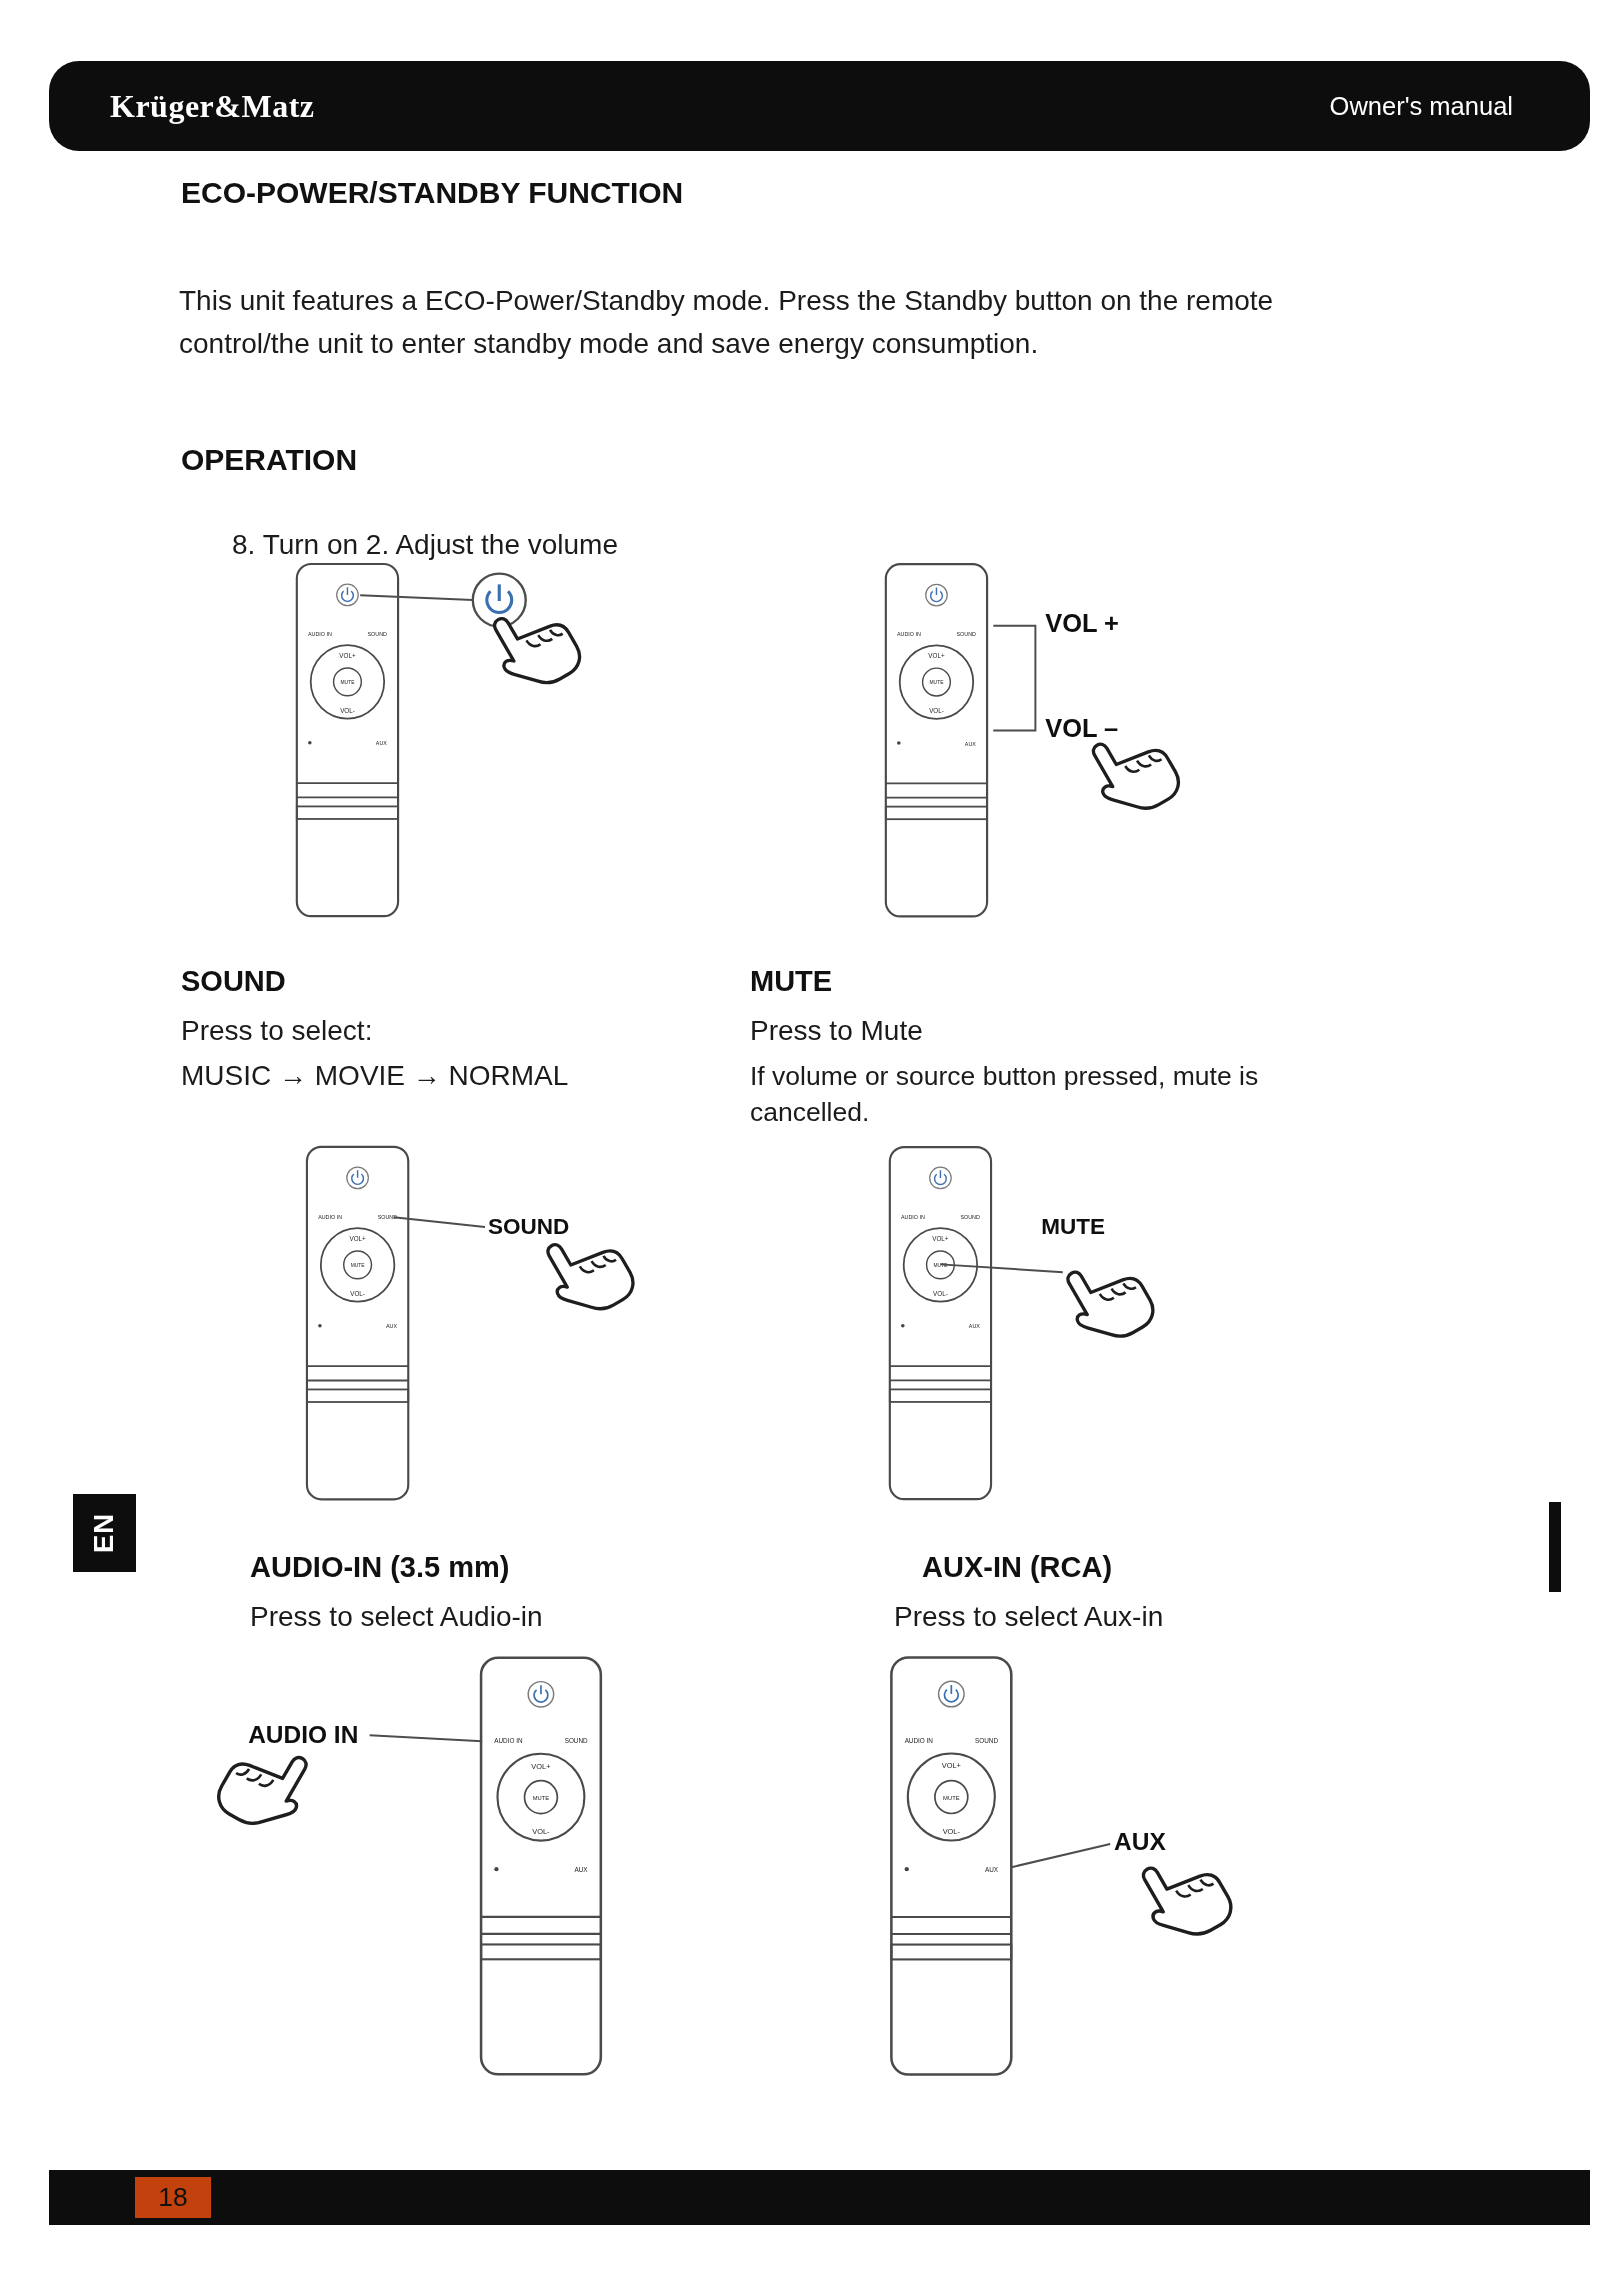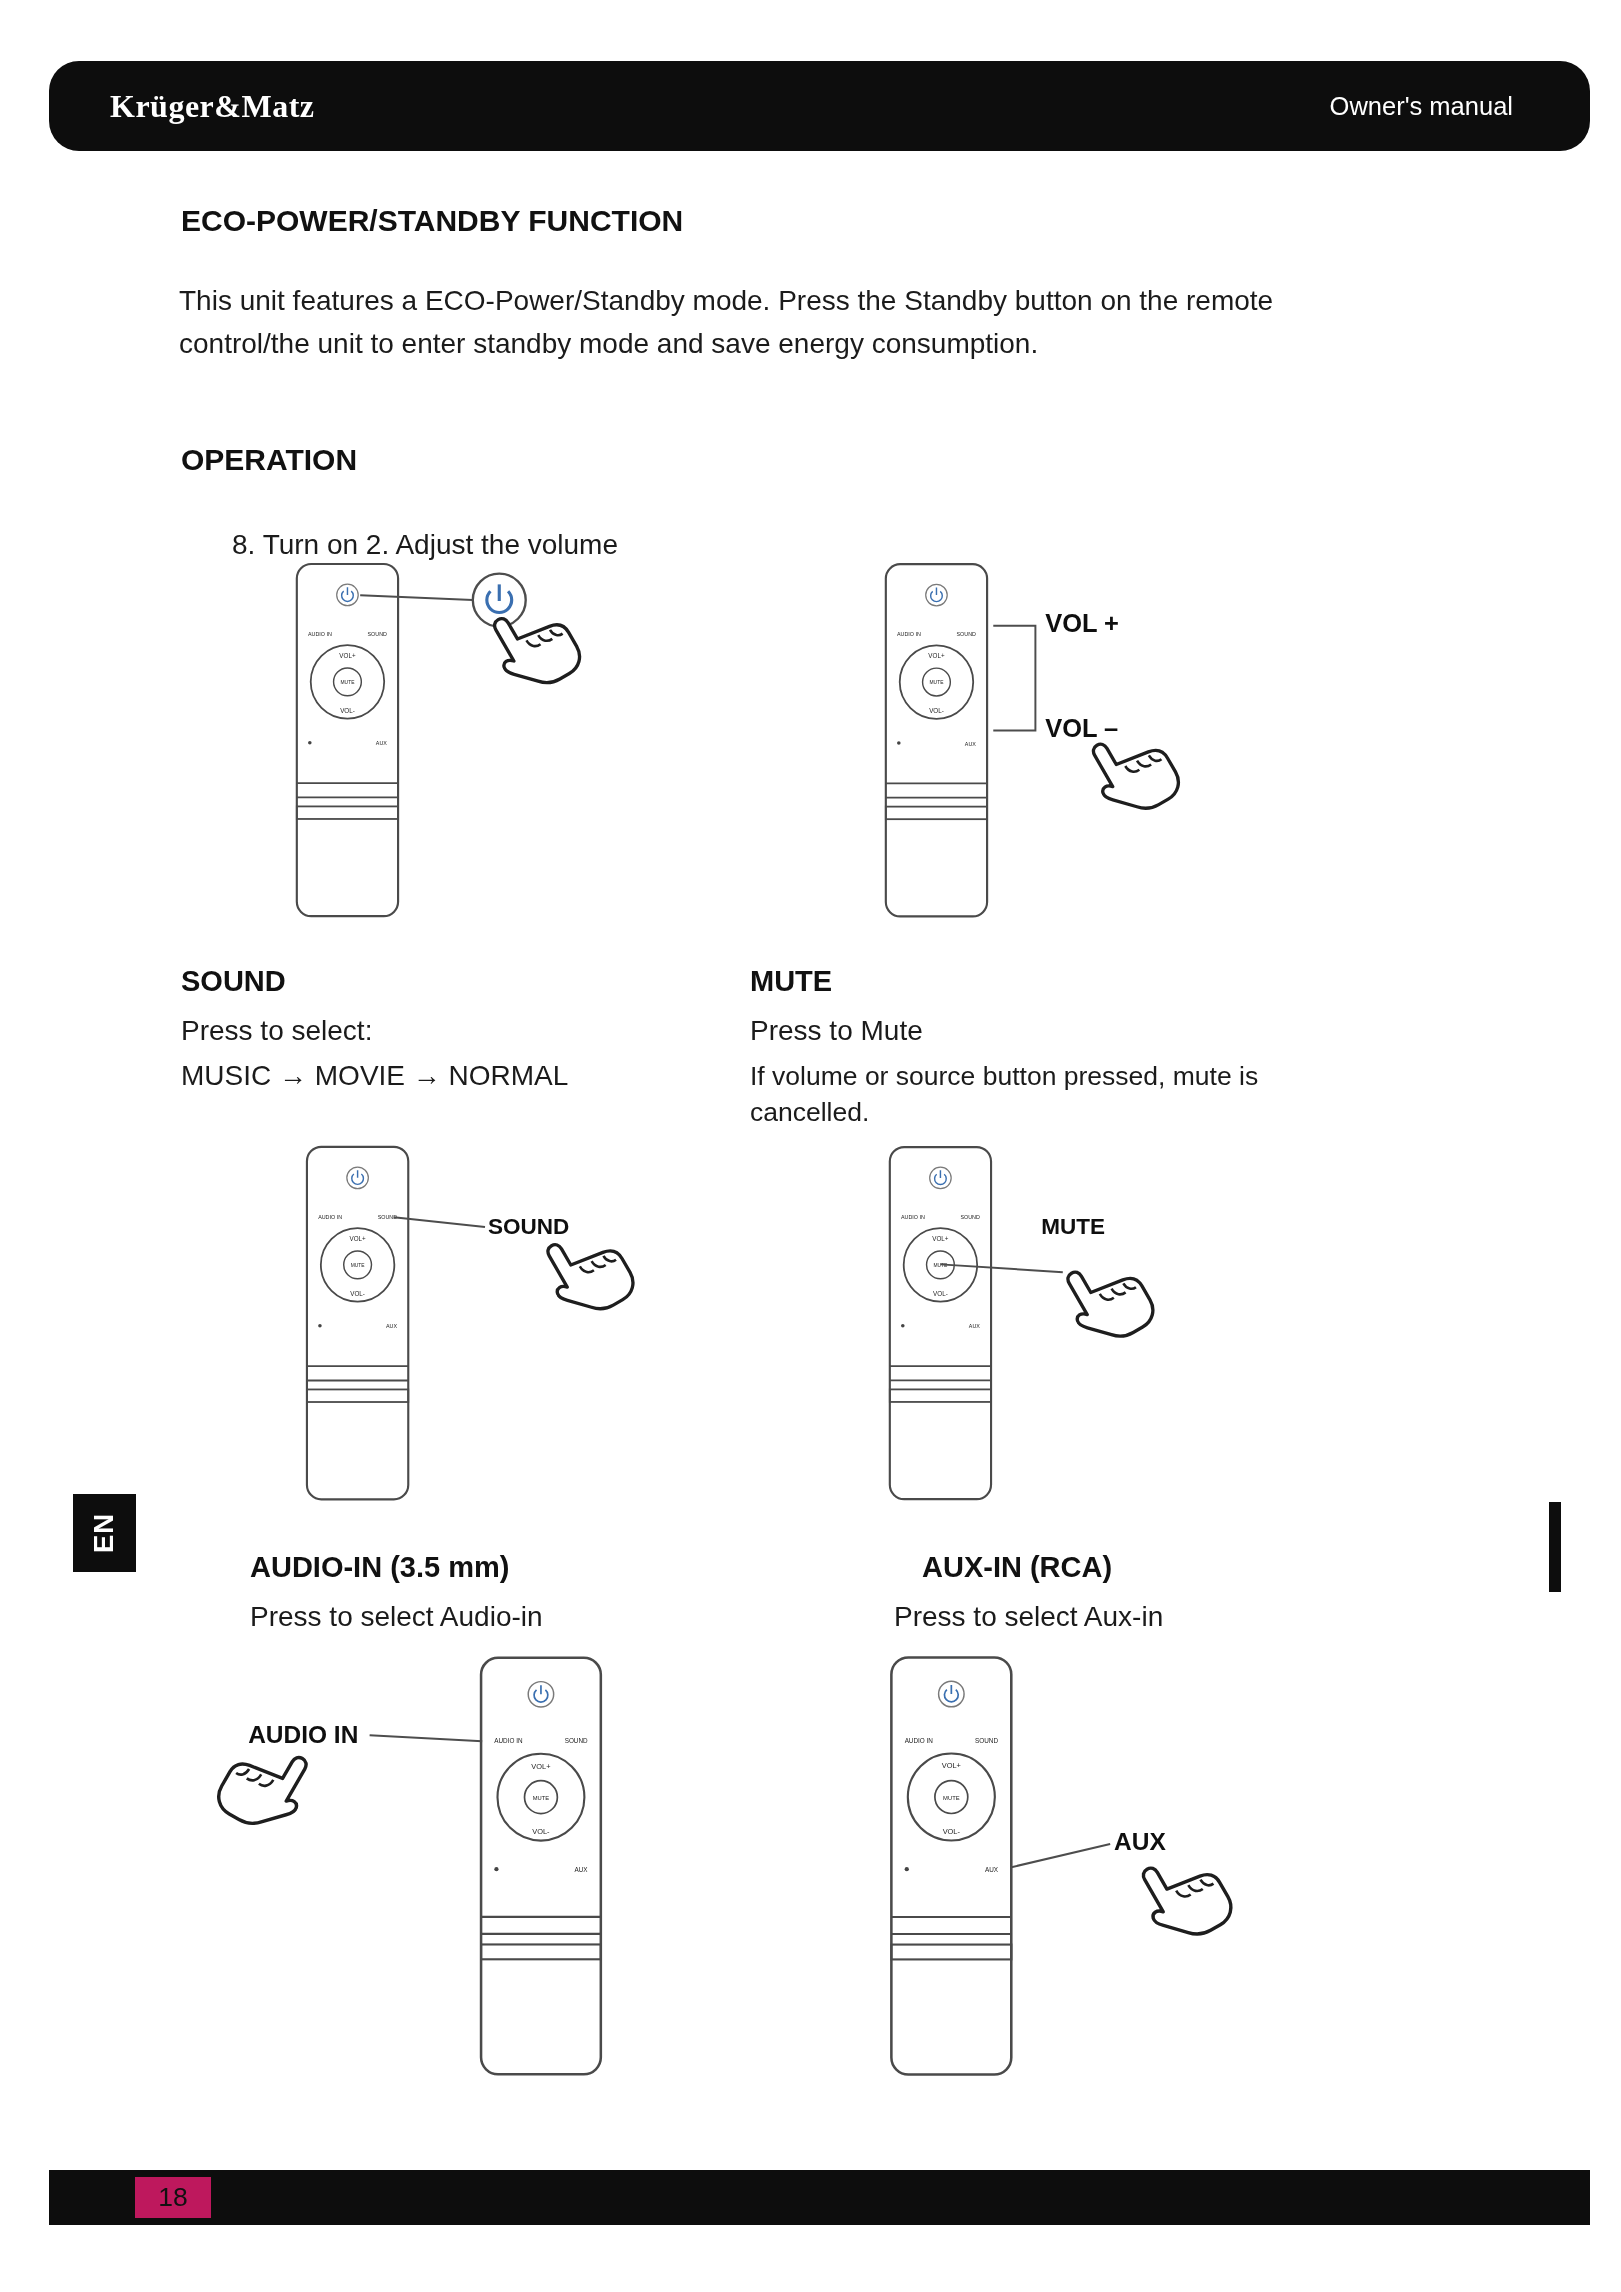--- a/index.html
+++ b/index.html
@@ -5,21 +5,21 @@
   html,body{margin:0;padding:0;background:#e8e8e8;}
   .page{position:relative;width:1621px;height:2293px;background:#ffffff;overflow:hidden;
         font-family:"Liberation Sans",sans-serif;color:#1b1b1b;}
   .abs{position:absolute;}
   
   .bar{background:#0d0d0d;}
   .header-bar{left:49px;top:61px;width:1541px;height:90px;display:flex;align-items:center;justify-content:space-between;border-radius:30px;}
   .brand{font-family:"Liberation Serif",serif;font-weight:bold;font-size:32px;color:#fff;padding-left:61px;letter-spacing:0.5px;}
   .manual-label{font-size:25.5px;color:#fff;padding-right:77px;}
   .footer-bar{left:49px;top:2170px;width:1541px;height:55px;}
-  .page-num-box{position:absolute;left:86px;top:6.9px;width:76px;height:41px;background:#be185d;display:flex;align-items:center;justify-content:center;font-size:26.5px;color:#111;}
+  .page-num-box{position:absolute;left:86px;top:6.9px;width:76px;height:41px;background:#c2410c;display:flex;align-items:center;justify-content:center;font-size:26.5px;color:#111;}
   
   .h1{font-size:30px;font-weight:bold;color:#111;}
   .h2{font-size:29px;font-weight:bold;color:#111;}
   .body-text{font-size:28px;line-height:1.52;}
   .small-note{font-size:26.5px;line-height:1.35;}
   
   .en-tab{left:73px;top:1494px;width:63px;height:78px;background:#0d0d0d;display:flex;align-items:center;justify-content:center;}
   .en-tab span{color:#fff;font-size:27.4px;font-weight:bold;transform:rotate(-90deg);letter-spacing:1px;}
   .right-bar{left:1549px;top:1502px;width:11.8px;height:90px;background:#0d0d0d;}
   
@@ -61,21 +61,21 @@
         <path d="M47 31 C47 36.5 50.5 39 54 38.5" fill="none" stroke="#1e1e1e" stroke-width="2"></path>
       </symbol>
     </defs>
   </svg>
 
   <div class="abs bar header-bar">
     <div class="brand">Krüger&amp;Matz</div>
     <div class="manual-label">Owner's manual</div>
   </div>
 
-  <div class="abs h1" style="left:181px;top:204px;">ECO-POWER/STANDBY FUNCTION</div>
+  <div class="abs h1" style="left:181px;top:176px;">ECO-POWER/STANDBY FUNCTION</div>
   <div class="abs body-text" style="left:179px;top:280px;width:1157px;">This unit features a ECO-Power/Standby mode. Press the Standby button on the remote control/the unit to enter standby mode and save energy consumption.</div>
 
   <div class="abs h1" style="left:181px;top:443px;">OPERATION</div>
   <div class="abs body-text" style="left:232px;top:524px;">8. Turn on 2. Adjust the volume</div>
 
   <svg class="abs" style="left:274px;top:549px;" width="333" height="392" viewBox="0 0 340 400">
     <use href="#remote-sym" x="20" y="12" width="110" height="366"></use>
     <line class="line" x1="88" y1="47" x2="203" y2="52"></line>
     <circle cx="230" cy="52" r="27" fill="#fff" stroke="#4d4d4d" stroke-width="2.4"></circle>
     <g stroke="#3a6fb0" stroke-width="3.2" fill="none">

